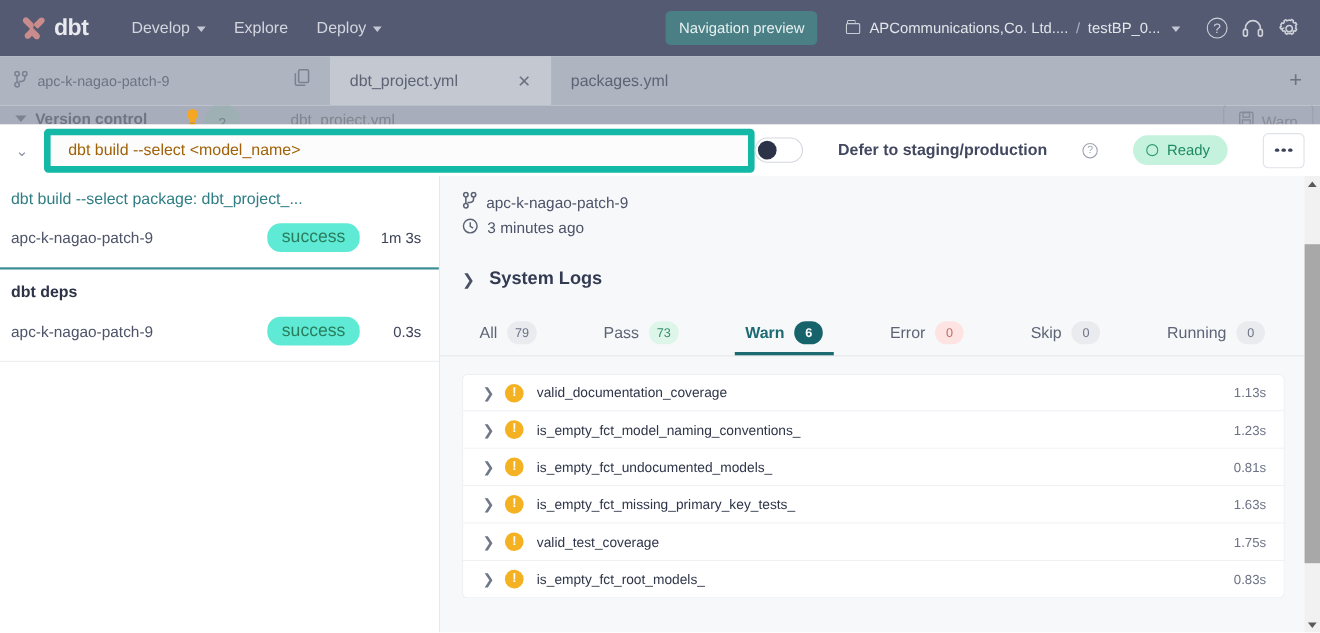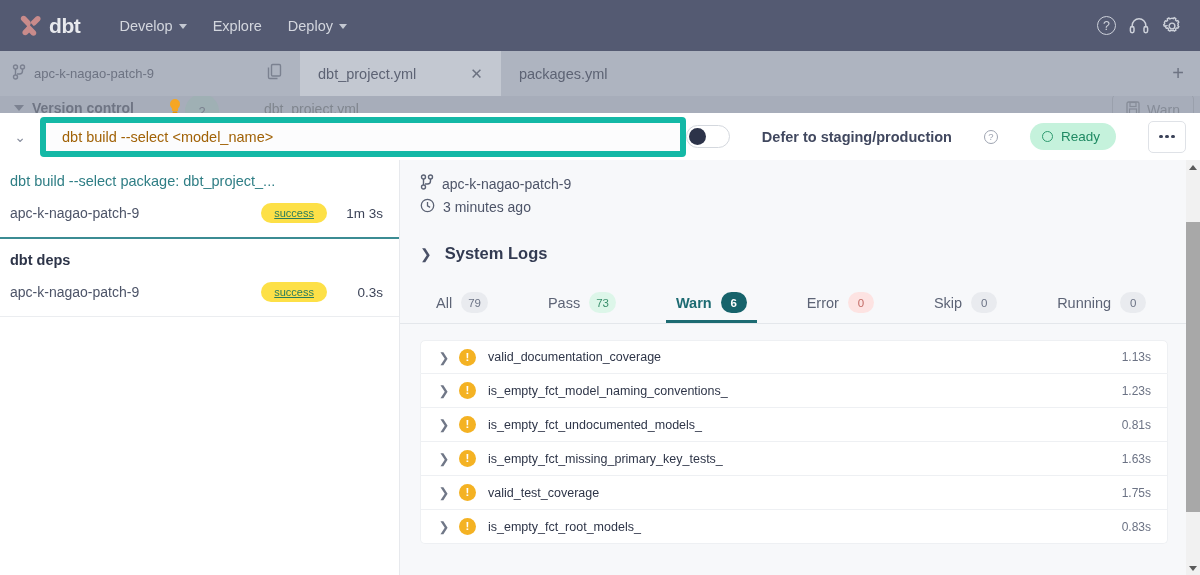--- a/index.html
+++ b/index.html
@@ -168,40 +168,40 @@
   .step {
     padding: 13px 16px 14px 10px; border-bottom: 1px solid #ebedf0;
   }
   .step.selected { border-bottom: 2px solid #3b8c93; }
   .step-title { font-size: 14.5px; margin-bottom: 14px; white-space: nowrap; overflow: hidden; }
   .step.selected .step-title { color: #2f7e85; }
   .step-title.plain { color: #2d3448; font-weight: bold; }
   .step-row { display: flex; align-items: center; }
   .step-branch { color: #4d5468; font-size: 14px; flex: 1; }
   .pill-success {
-    background: #fde047; color: #2a7d5d; font-size: 11px; border-radius: 12px;
-    padding: 4px 13px; margin-right: 14px; text-decoration: underline;
+    background: #5eead4; color: #2a7d5d; font-size: 16px; border-radius: 12px;
+    padding: 4px 13px; margin-right: 14px;
   }
   .step-dur { color: #3d4458; font-size: 13.5px; min-width: 42px; text-align: right; }
 
   
   .main {
     flex: 1; height: 415px; background: #f7f8fa; position: relative; overflow: hidden;
   }
   .main-head { padding: 14px 0 0 20px; }
   .meta-line { display: flex; align-items: center; gap: 8px; color: #4d5468; font-size: 14px; margin-bottom: 5px; }
   .syslogs {
     display: flex; align-items: center; gap: 13px; margin: 28px 0 0 20px;
     color: #333b52; font-size: 16.5px; font-weight: bold; cursor: pointer;
   }
   .syslogs .chev { font-size: 14px; color: #4a5167; font-weight: normal; }
 
   .tabs {
     display: flex; align-items: stretch; margin-top: 22px; padding-left: 26px;
-    border-bottom: 1px solid #e4e7eb; height: 39px;
+    border-bottom: 1px solid #e4e7eb; height: 39px; justify-content: space-between;
   }
   .tab {
     display: flex; align-items: center; gap: 9px; padding: 0 10px;
     margin-right: 40px; color: #5d6476; font-size: 14.5px; cursor: pointer;
     border-bottom: 3px solid transparent;
   }
   .tab.active { color: #1d6b72; font-weight: bold; border-bottom-color: #1d6b72; }
   .cnt {
     min-width: 26px; height: 21px; border-radius: 11px; font-size: 11.5px;
     display: flex; align-items: center; justify-content: center; padding: 0 7px;
@@ -271,21 +271,29 @@
     <div class="nav-item">
       <span>Explore</span>
     </div>
     <div class="nav-item">
       <span>Deploy</span>
       <span class="caret-down"></span>
     </div>
 
     <div class="nav-spacer"></div>
 
-
+    <div class="nav-preview-btn">Navigation preview</div>
+
+    <div class="breadcrumb">
+      <span class="folder-ico"></span>
+      <span>APCommunications,Co. Ltd....</span>
+      <span class="bc-sep">/</span>
+      <span>testBP_0...</span>
+      <span class="bc-caret"></span>
+    </div>
 
     <div class="icon-btn-row">
       <span class="circ-ico">?</span>
       <span class="headset-ico">
         <svg width="20" height="19" viewBox="0 0 20 19">
           <path d="M3.2 11.5V9.6a6.8 6.8 0 0 1 13.6 0v1.9" fill="none" stroke="#cdd1da" stroke-width="1.5"></path>
           <rect x="1.4" y="10.6" width="3.6" height="6.2" rx="1.7" fill="none" stroke="#cdd1da" stroke-width="1.5"></rect>
           <rect x="15" y="10.6" width="3.6" height="6.2" rx="1.7" fill="none" stroke="#cdd1da" stroke-width="1.5"></rect>
         </svg>
       </span>

